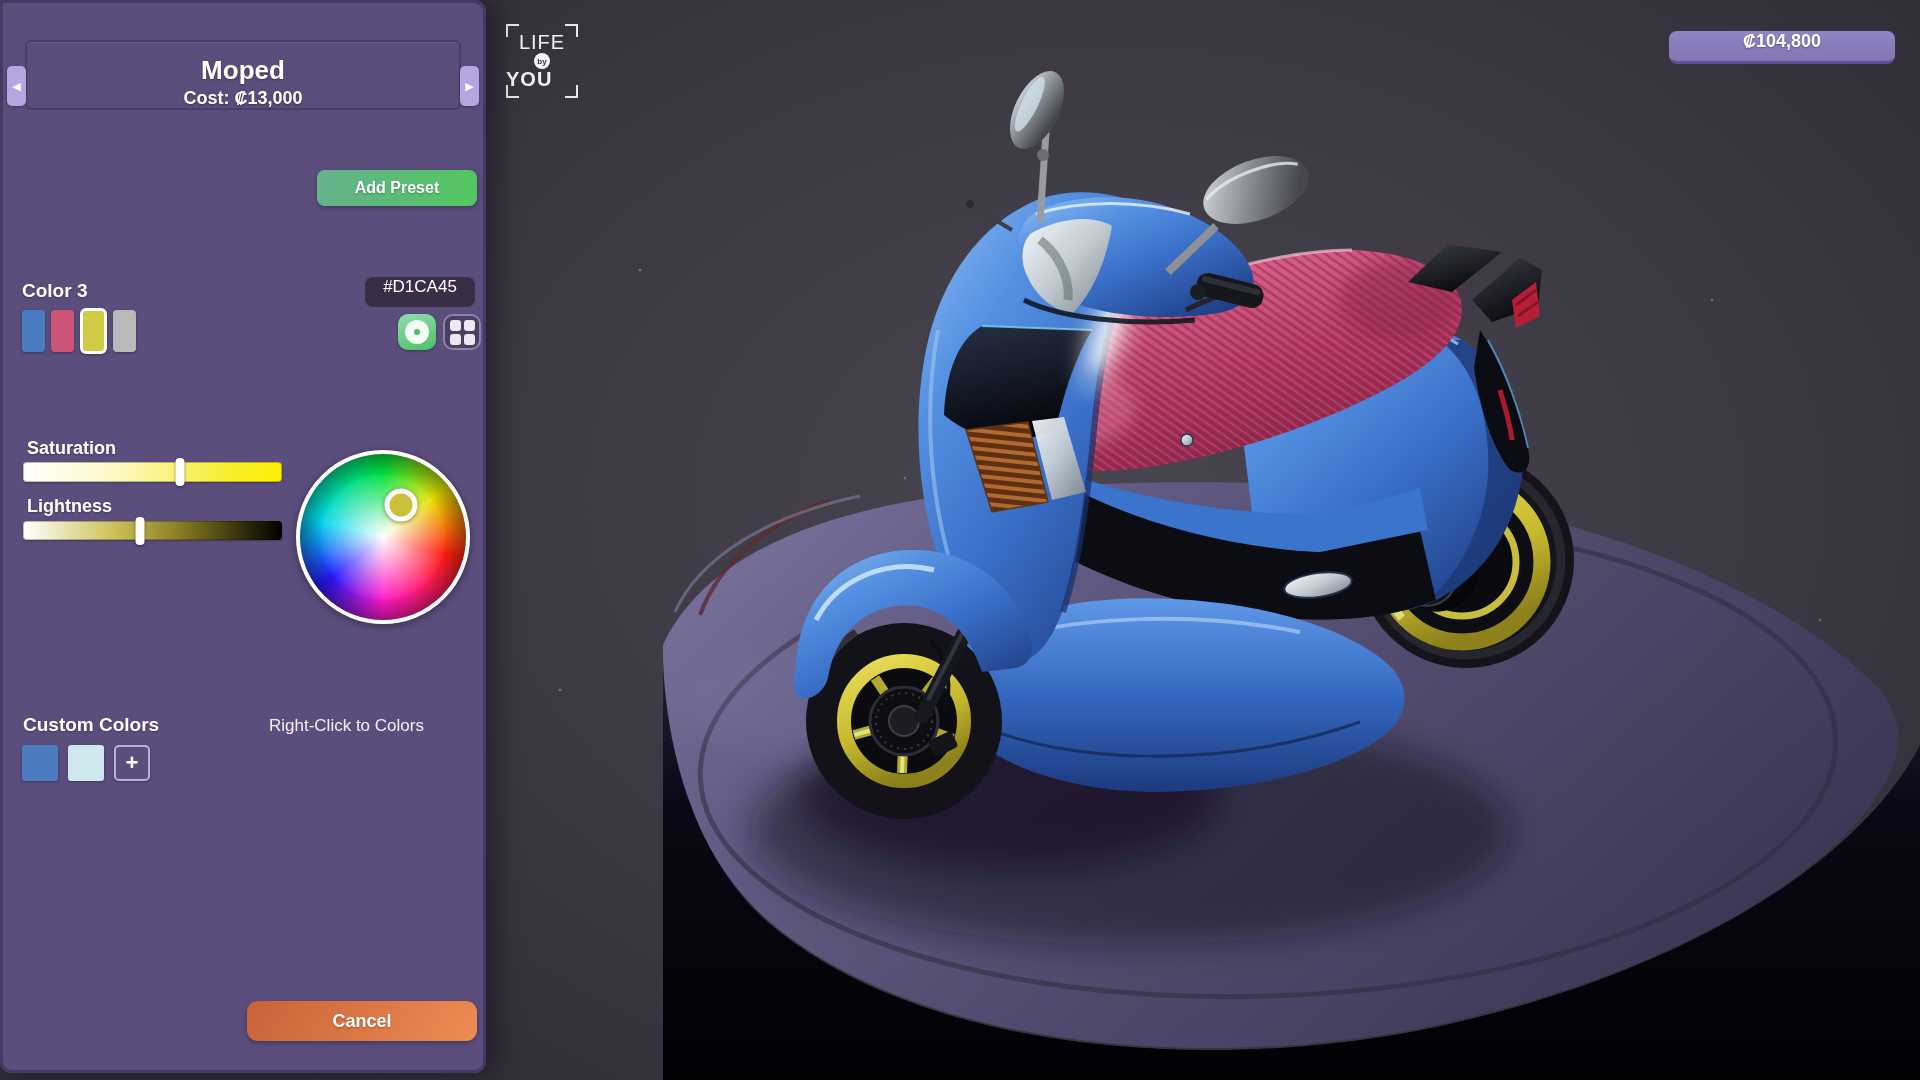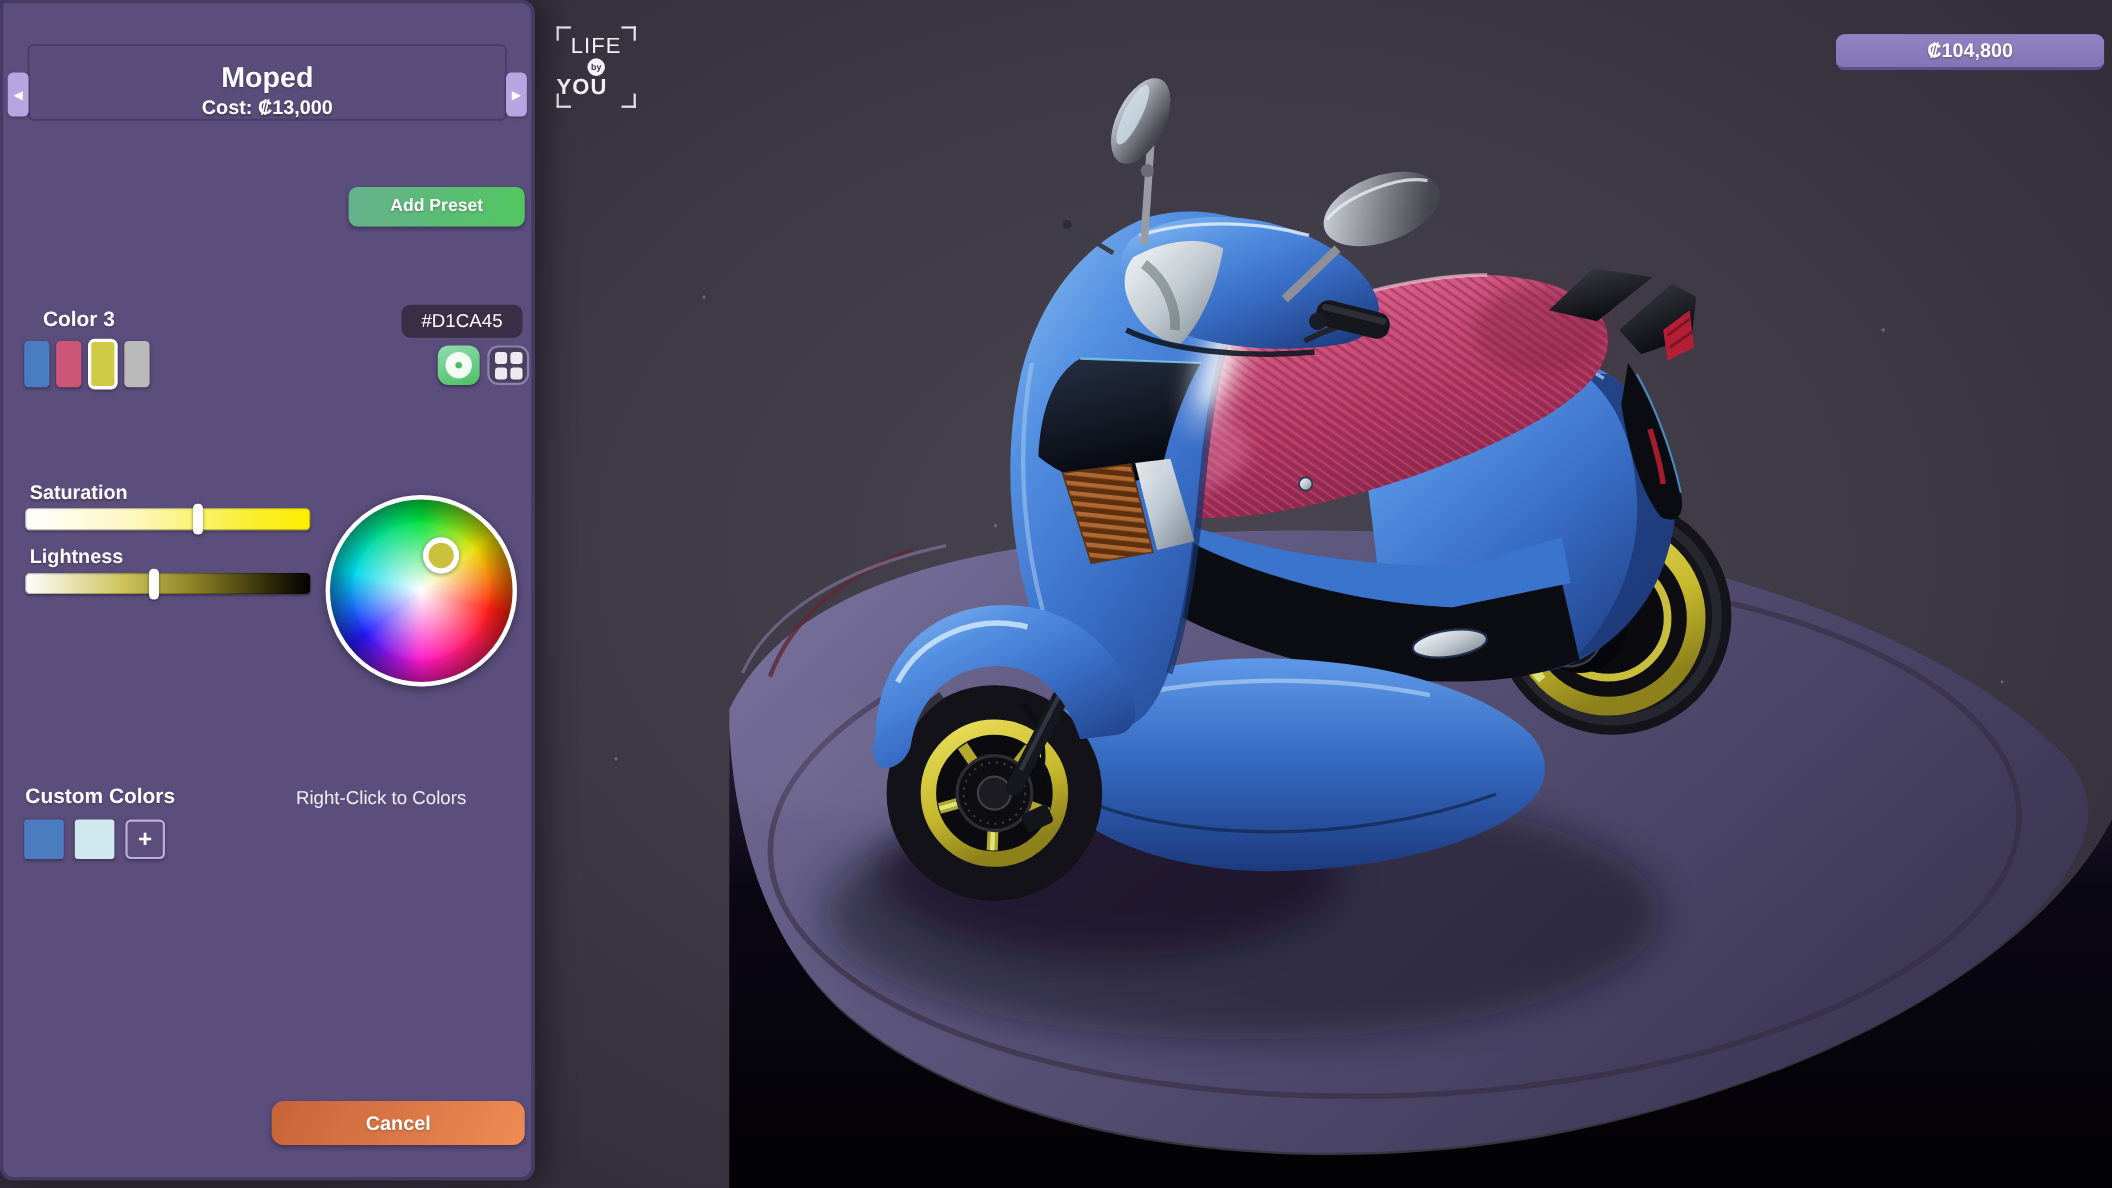--- a/index.html
+++ b/index.html
@@ -11,46 +11,46 @@
   .logo .corner{position:absolute;width:13px;height:13px;border:2px solid #e9e7ee;}
   .logo .tl{left:0;top:0;border-right:none;border-bottom:none;}
   .logo .tr{right:0;top:0;border-left:none;border-bottom:none;}
   .logo .bl{left:0;bottom:0;border-right:none;border-top:none;}
   .logo .br{right:0;bottom:0;border-left:none;border-top:none;}
   .logo .l1{position:absolute;left:0;right:0;top:7px;text-align:center;font-size:20px;font-weight:normal;letter-spacing:1px;}
   .logo .l2{position:absolute;left:0;right:0;bottom:7px;text-align:left;font-size:20px;font-weight:bold;letter-spacing:1px;}
   .logo .byc{position:absolute;left:50%;top:50%;transform:translate(-50%,-50%);width:16px;height:16px;
     border-radius:50%;background:#f2f1f5;color:#3a3642;font-size:8px;font-weight:bold;
     display:flex;align-items:center;justify-content:center;}
-  .money-badge{position:absolute;left:1669px;top:31px;width:244px;height:33px;border-radius:8px;
+  .money-badge{position:absolute;left:1669px;top:31px;width:226px;height:33px;border-radius:8px;
     background:linear-gradient(180deg,#9184c4 0%,#8375b4 100%);border-bottom:3px solid #5c508f;
-    display:flex;align-items:center;justify-content:center;color:#fff;font-size:18px;font-weight:bold;
+    display:flex;justify-content:center;color:#fff;font-size:18px;font-weight:bold;
     text-shadow:0 1px 2px rgba(0,0,0,.35);}
   
   .panel{position:absolute;left:0;top:0;width:486px;height:1073px;background:#5b4e7d;
     border-radius:0 12px 12px 12px;
     box-shadow:inset 0 0 0 3px #453a62, 10px 0 26px rgba(0,0,0,.38);color:#fff;}
   .panel .label{font-weight:bold;text-shadow:0 1px 2px rgba(0,0,0,.3);}
   .vh-bar{position:absolute;left:25px;top:40px;width:436px;height:70px;background:#5a4d7b;
     border:2px solid #4a3e68;border-radius:6px;box-shadow:inset 0 1px 0 rgba(255,255,255,.07);
     display:flex;flex-direction:column;align-items:center;justify-content:center;gap:2px;}
   .vh-title{font-size:26px;font-weight:bold;text-shadow:0 1px 2px rgba(0,0,0,.35);margin-top:14px;}
   .vh-cost{font-size:18px;font-weight:bold;text-shadow:0 1px 2px rgba(0,0,0,.35);}
   .arrow-btn{position:absolute;top:66px;width:19px;height:40px;border:none;border-radius:5px;
     background:#b7a4e1;color:#fff;font-size:11px;display:flex;align-items:center;justify-content:center;
     cursor:pointer;padding:0;box-shadow:0 1px 3px rgba(0,0,0,.3);}
   .arrow-btn.prev{left:7px;}
   .arrow-btn.next{left:460px;}
   .btn{border:none;border-radius:8px;color:#fff;font-weight:bold;cursor:pointer;
     text-shadow:0 1px 2px rgba(0,0,0,.3);box-shadow:0 2px 5px rgba(0,0,0,.3);}
   .add-preset{position:absolute;left:317px;top:170px;width:160px;height:36px;font-size:16px;
     background:linear-gradient(100deg,#66b18e 0%,#52c75f 100%);}
-  .color-slot-label{position:absolute;left:22px;top:280px;font-size:19px;margin-left:17px;}
+  .color-slot-label{position:absolute;left:22px;top:280px;font-size:19px;}
   .hex-badge{position:absolute;left:365px;top:277px;width:110px;height:30px;background:#392e46;
-    border-radius:8px;display:flex;align-items:center;justify-content:center;font-size:17px;}
+    border-radius:8px;display:flex;justify-content:center;font-size:17px;}
   .swatch-row{position:absolute;left:22px;top:308px;display:flex;gap:6px;align-items:center;height:46px;}
   .swatch{width:23px;height:42px;border-radius:4px;border:none;cursor:pointer;box-shadow:0 1px 3px rgba(0,0,0,.35);}
   .swatch.selected{width:27px;height:46px;border:3px solid #fff;border-radius:6px;}
   .mode-icons{position:absolute;left:398px;top:314px;display:flex;gap:7px;}
   .mode{width:38px;height:36px;border-radius:10px;border:none;cursor:pointer;display:flex;
     align-items:center;justify-content:center;padding:0;}
   .mode.wheel-mode{background:linear-gradient(160deg,#93dbb2 0%,#4cc163 100%);box-shadow:0 1px 3px rgba(0,0,0,.35);}
   .mode.grid-mode{background:#4a4060;border:2px solid #8d82a8;}
   .donut{width:24px;height:24px;border-radius:50%;background:#f3fcf5;position:relative;}
   .donut::after{content:"";position:absolute;inset:9px;border-radius:50%;background:#4fbd68;}

